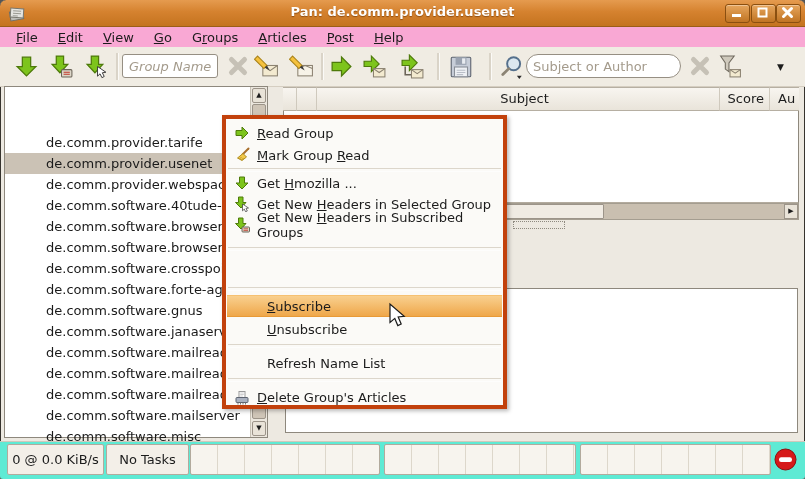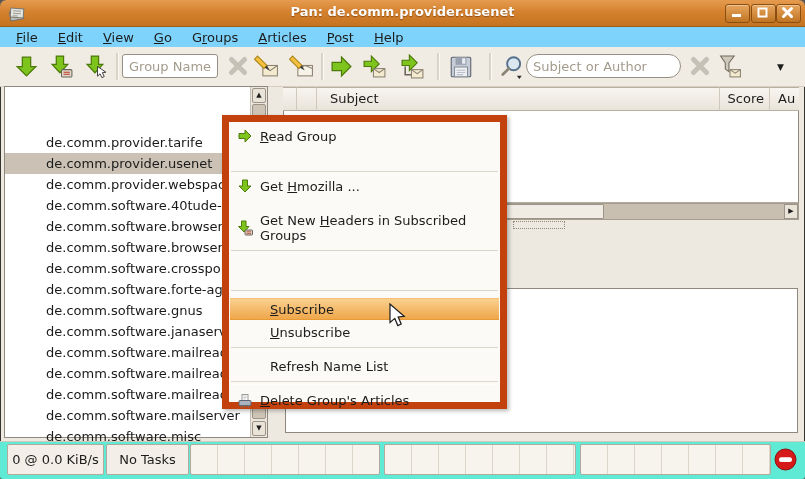--- a/index.html
+++ b/index.html
@@ -10,21 +10,21 @@
             background:linear-gradient(#E59B4F 0%,#D5822F 45%,#C4731F 100%);
             border-bottom:1px solid #9a5e17;border-radius:6px 6px 0 0;}
   .title-text{position:absolute;left:0;right:0;top:4px;text-align:center;color:#fff;
               font-size:13px;font-weight:bold;text-shadow:0 1px 1px rgba(90,40,0,.55);}
   .win-icon{position:absolute;left:6px;top:3px;width:20px;height:20px;}
   .win-btn{position:absolute;top:4px;width:23px;height:17px;border:1px solid #8a4f10;border-radius:3px;
            background:linear-gradient(#E7A65E,#C07423);box-shadow:0 1px 0 rgba(255,255,255,.35) inset;}
   .win-btn svg{position:absolute;left:0;top:0;}
   .btn-min{left:725px;} .btn-max{left:751px;} .btn-close{left:776px;}
   
-  .menubar{position:absolute;left:0;top:27px;width:805px;height:20px;background:#7dd3fc;
+  .menubar{position:absolute;left:0;top:27px;width:805px;height:20px;background:#f9a8d4;
            display:flex;align-items:center;padding-left:6px;box-sizing:border-box;}
   .menu-top-item{font-size:13px;color:#1c1c1c;padding:1px 10px;}
   .u{text-decoration:underline;}
   
   .toolbar{position:absolute;left:0;top:47px;width:805px;height:39px;background:#F0ECE3;
            border-bottom:1px solid #D5CEC1;}
   .tb{position:absolute;top:7px;width:26px;height:25px;}
   .tb svg{display:block;}
   .tb-sep{position:absolute;top:6px;width:2px;height:27px;background:#DAD4C8;border-right:1px solid #fbfaf7;}
   .tb-input{position:absolute;top:7px;height:24px;border:1px solid #968F83;border-radius:3px;background:#fff;
@@ -43,21 +43,21 @@
           border-radius:2px;box-sizing:border-box;text-align:center;font-size:7px;line-height:13px;color:#1c1c1c;}
   .vs-up{top:1px;} .vs-down{bottom:1px;}
   .vs-thumb{position:absolute;left:1px;top:17px;width:14px;height:315px;background:#CFC5B7;
             border:1px solid #9C9489;border-radius:2px;box-sizing:border-box;}
   
   .col-headers{position:absolute;left:283px;top:87px;width:516px;height:24px;display:flex;
                box-sizing:border-box;}
   .col-h{background:linear-gradient(#F8F5F0,#E9E4DA);border-right:1px solid #CFC9BD;border-top:1px solid #B6AFA2;
          border-bottom:1px solid #B6AFA2;font-size:13px;color:#1c1c1c;line-height:22px;box-sizing:border-box;
          white-space:nowrap;overflow:hidden;}
-  .col-state{width:14px;} .col-read{width:20px;} .col-subject{width:403px;padding-left:13px;}
+  .col-state{width:14px;} .col-read{width:20px;} .col-subject{width:403px;padding-left:13px;text-align:center;}
   .col-score{width:50px;text-align:right;padding-right:5px;} .col-author{flex:1;padding-left:8px;border-right:none;}
   .header-list{position:absolute;left:283px;top:111px;width:516px;height:92px;background:#fff;
                border-left:1px solid #8E887D;border-right:1px solid #8E887D;border-bottom:1px solid #B3AB9E;box-sizing:border-box;}
   .hscroll{position:absolute;left:283px;top:203px;width:516px;height:17px;background:#C9BFB0;
            border:1px solid #A49D90;box-sizing:border-box;}
   .hs-btn{position:absolute;top:0;width:14px;height:15px;background:#E9E3D8;border:1px solid #9C9489;
           box-sizing:border-box;text-align:center;font-size:7px;line-height:13px;color:#1c1c1c;}
   .hs-left{left:0;} .hs-right{right:0;}
   .hs-thumb{position:absolute;left:14px;top:0;width:306px;height:15px;background:#F0EBE3;
             border:1px solid #9C9489;box-sizing:border-box;border-radius:1px;}
@@ -69,21 +69,21 @@
              border-top:1px solid #CFC8BB;text-decoration:underline;}
   .sb-box{position:absolute;top:2px;height:31px;border:1px solid #B2AA9D;border-radius:2px;background:#F3EFE8;
           box-sizing:border-box;font-size:13px;color:#1c1c1c;text-align:center;line-height:29px;}
   .sb-speed{left:7px;width:97px;} .sb-tasks{left:106px;width:83px;}
   .sb-progress{position:absolute;top:2px;height:31px;border:1px solid #B2AA9D;border-radius:2px;
                background:repeating-linear-gradient(90deg,#F7F4EE 0 26px,#DDD7CB 26px 27px);box-sizing:border-box;}
   .sb-p1{left:190px;width:190px;} .sb-p2{left:384px;width:192px;} .sb-p3{left:580px;width:191px;}
   .sb-offline{position:absolute;left:774px;top:6px;width:23px;height:23px;}
   
   .context-menu{position:absolute;left:222px;top:115px;width:285px;height:294px;background:#FBFAF7;
-                border:7px solid #c2410c;box-shadow:2px 2px 4px rgba(0,0,0,.28);z-index:10;box-sizing:border-box;}
+                border:4px solid #c2410c;box-shadow:2px 2px 4px rgba(0,0,0,.28);z-index:10;box-sizing:border-box;}
   .menu-item{position:absolute;left:1px;right:1px;height:22px;display:flex;align-items:center;
              font-size:13px;color:#1c1c1c;}
   .mi-icon{width:16px;height:16px;margin-left:7px;margin-right:7px;flex:none;}
   .menu-item.no-icon{padding-left:40px;}
   .menu-item.highlight{background:linear-gradient(#F9D08F,#EFA74A);border-top:1px solid #F6C172;
                        border-bottom:1px solid #E89A37;height:20px;}
   .menu-sep{position:absolute;left:2px;right:2px;height:2px;border-top:1px solid #DCD6CB;border-bottom:1px solid #FDFDFC;}
   .mouse-cursor{position:absolute;left:385px;top:302px;z-index:30;}
 </style>
 </head>
@@ -141,21 +141,21 @@
           <path d="M14 17.5h6M14 19.5h6" stroke="#C0392B" stroke-width="1"></path>
         </svg>
     </span>
     <span class="tb" style="left:84px">
       <svg width="25" height="25" viewBox="0 0 24 24">
           <path d="M7 2h7v8h4l-7.5 8L3 10h4z" fill="#7DC41C" stroke="#4E7A0A" stroke-width="1.2"></path>
       <path d="M13 12l8 5.5-3.4.5 1.8 3.6-2.2 1.1-1.8-3.7-2.4 2.3z" fill="#fff" stroke="#333" stroke-width="0.9"></path>
         </svg>
     </span>
     <span class="tb-sep" style="left:116px"></span>
-    <input class="tb-input" style="left: 122px; width: 96px;" placeholder="Group Name">
+    <input class="tb-input" style="left: 122px; width: 96px; font-style: italic;" placeholder="Group Name">
     <span class="tb" style="left:226px">
       <svg width="24" height="24" viewBox="0 0 22 22">
           <path d="M5 5l12 12M17 5L5 17" stroke="#C6C1B6" stroke-width="4.5" stroke-linecap="round"></path>
         </svg>
     </span>
     <span class="tb" style="left:254px">
       <svg width="26" height="25" viewBox="0 0 24 24">
           <rect x="8" y="11" width="14" height="10" fill="#F3EAD0" stroke="#8A8170"></rect>
       <path d="M8 11l7 5 7-5" fill="none" stroke="#8A8170"></path>
       <path d="M3 2l9 9-3 3-9-9z" fill="#F5C13D" stroke="#A8821A"></path>
@@ -284,28 +284,47 @@
 
   <div class="context-menu">
     <div class="menu-item" style="top:3px">
       <span class="mi-icon">
         <svg width="16" height="16" viewBox="0 0 16 16">
             <path d="M2 5.5h6V2l6 6-6 6v-3.5H2z" fill="#7DC41C" stroke="#4E7A0A"></path>
           </svg>
       </span>
       <span><span></span><span class="u">R</span><span>ead Group</span><span class="u"></span><span></span></span>
     </div>
+    <div class="menu-item" style="top:25px">
+      <span class="mi-icon">
+        <svg width="16" height="16" viewBox="0 0 16 16">
+            <path d="M14.5 1.5L8.5 7.5" stroke="#A86F2D" stroke-width="2" stroke-linecap="round"></path>
+        <path d="M9 6.5L12.5 10 8 13.5 3.5 11z" fill="#F2C84B" stroke="#B08D1E"></path>
+            <path d="M5.5 12l2-2M7.5 13l2-2" stroke="#B08D1E" stroke-width="0.8"></path>
+          </svg>
+      </span>
+      <span><span></span><span class="u">M</span><span>ark Group </span><span class="u">R</span><span>ead</span></span>
+    </div>
     <div class="menu-sep" style="top:49px"></div>
     <div class="menu-item" style="top:53px">
       <span class="mi-icon">
         <svg width="16" height="16" viewBox="0 0 16 16">
             <path d="M5.5 2h5v6H14l-6 6-6-6h3.5z" fill="#7DC41C" stroke="#4E7A0A"></path>
           </svg>
       </span>
       <span><span>Get </span><span class="u">H</span><span>mozilla ...</span></span>
+    </div>
+    <div class="menu-item" style="top:74px">
+      <span class="mi-icon">
+        <svg width="16" height="16" viewBox="0 0 16 16">
+            <path d="M4.5 1h4.5v5.5H12L7 12 1.5 6.5h3z" fill="#7DC41C" stroke="#4E7A0A"></path>
+        <path d="M8.5 8l6 4-2.5.4 1.3 2.6-1.7.8-1.3-2.7-1.8 1.7z" fill="#fff" stroke="#333" stroke-width="0.7"></path>
+          </svg>
+      </span>
+      <span><span>Get New </span><span class="u">H</span><span>eaders in Selected Group</span></span>
     </div>
     <div class="menu-item" style="top:95px">
       <span class="mi-icon">
         <svg width="16" height="16" viewBox="0 0 16 16">
             <path d="M4.5 1h4.5v5.5H12L7 12 1.5 6.5h3z" fill="#7DC41C" stroke="#4E7A0A"></path>
         <rect x="8" y="10" width="7.5" height="5" rx="0.8" fill="#DDD6C8" stroke="#6B6458"></rect>
             <path d="M9.5 11.8h4.5M9.5 13.4h4.5" stroke="#C0392B" stroke-width="0.8"></path>
           </svg>
       </span>
       <span><span>Get New </span><span class="u">H</span><span>eaders in Subscribed Groups</span></span>

